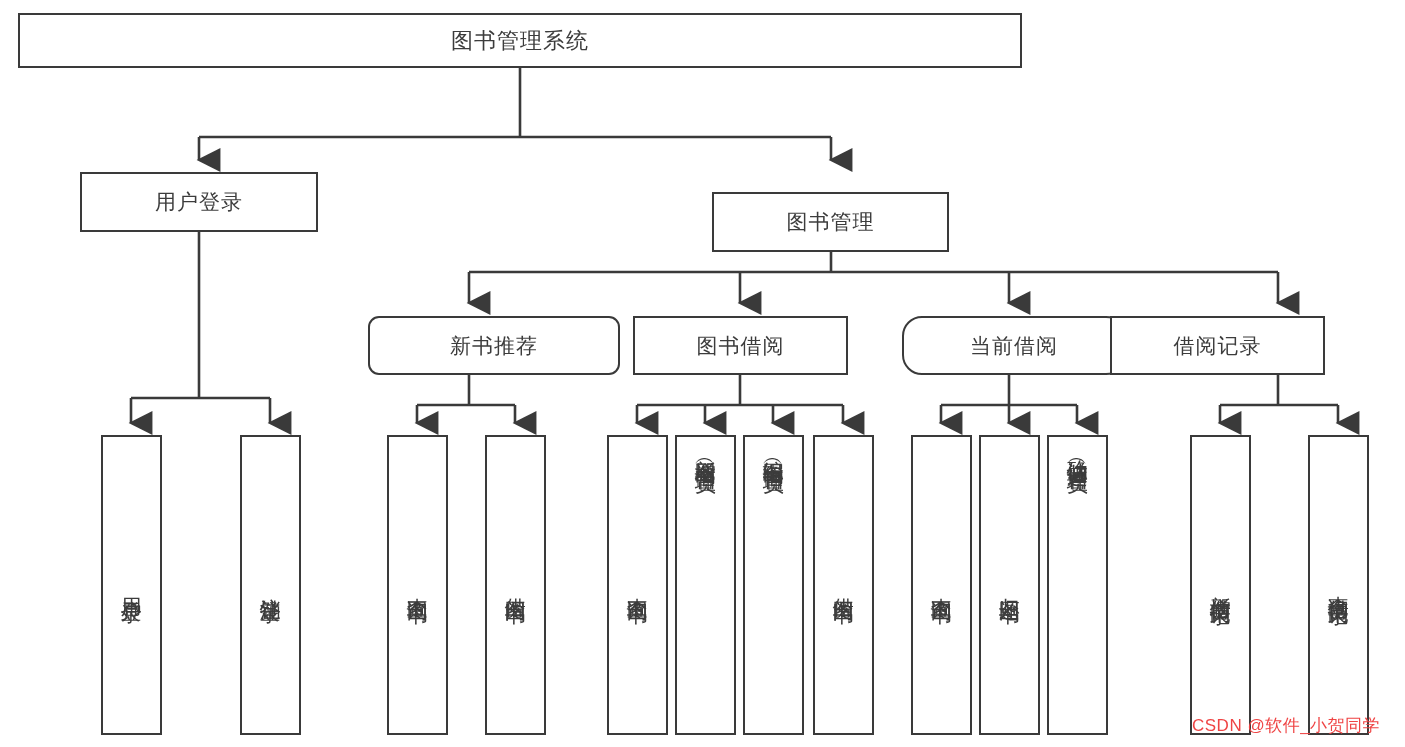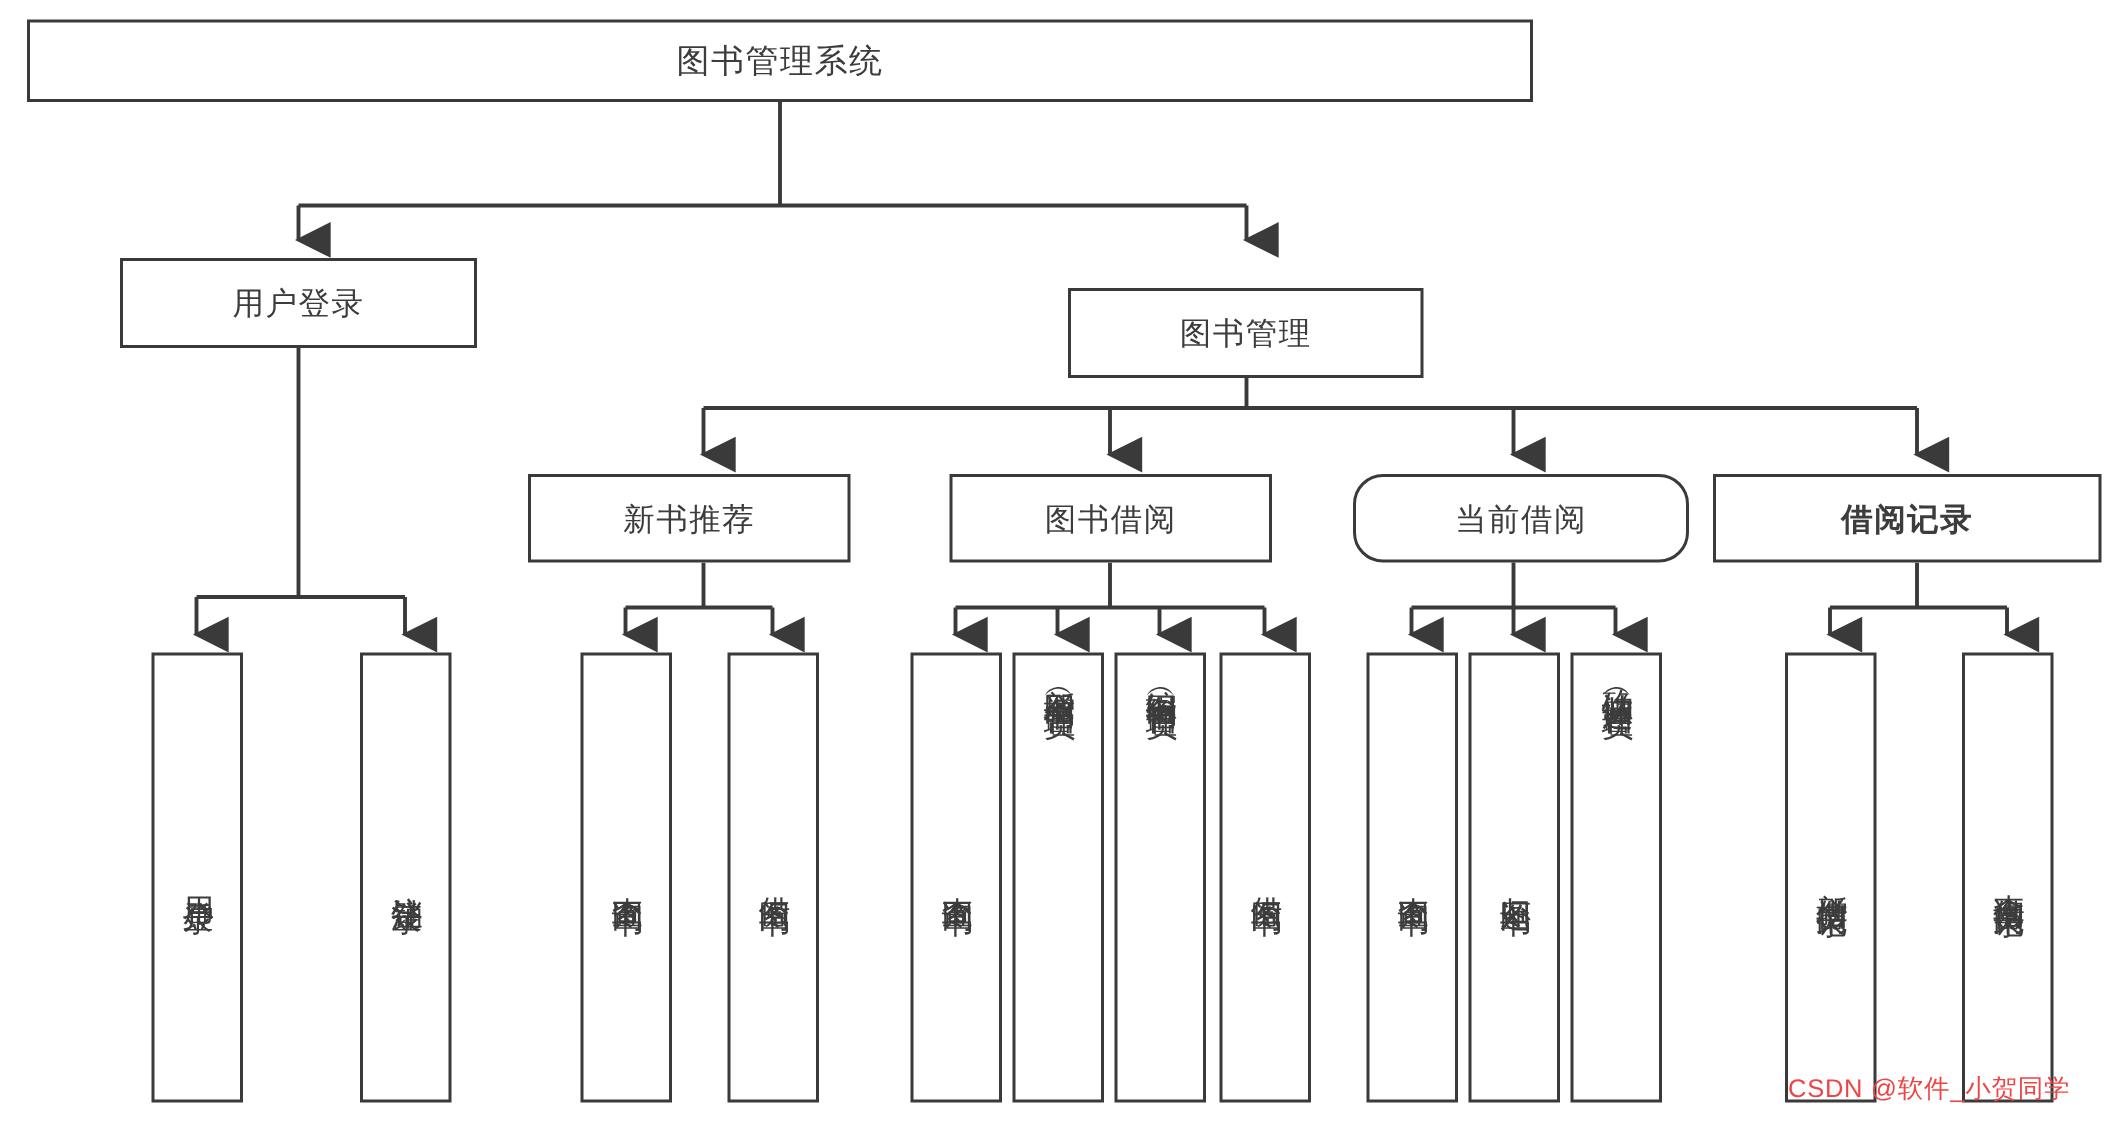--- a/index.html
+++ b/index.html
@@ -133,33 +133,33 @@
   </div>
 
   <div class="node h" style="left:80px; top:172px; width:238px; height:60px;">
     <span>用户登录</span>
   </div>
 
   <div class="node h" style="left:712px; top:172px; width:237px; height:60px;margin-top:20px;">
     <span>图书管理</span>
   </div>
 
-  <div class="node h" style="left:352px; top:316px; width:215px; height:59px;">
+  <div class="node h" style="left:368px; top:316px; width:252px; height:59px;border-radius:11px;">
     <span>新书推荐</span>
   </div>
 
   <div class="node h" style="left:633px; top:316px; width:215px; height:59px;">
     <span>图书借阅</span>
   </div>
 
   <div class="node h" style="left:902px; top:316px; width:224px; height:59px;border-radius:20px;">
     <span>当前借阅</span>
   </div>
 
-  <div class="node h" style="left:1142px; top:316px; width:259px; height:59px;font-weight:bold;">
+  <div class="node h" style="left:1110px; top:316px; width:215px; height:59px;">
     <span>借阅记录</span>
   </div>
 
   <div class="node v" style="left:101px; top:435px; width:61px; height:300px;">
     <div class="vwrap">
       <span class="vtext">用户登录</span>
     </div>
   </div>
 
   <div class="node v" style="left:240px; top:435px; width:61px; height:300px;">

